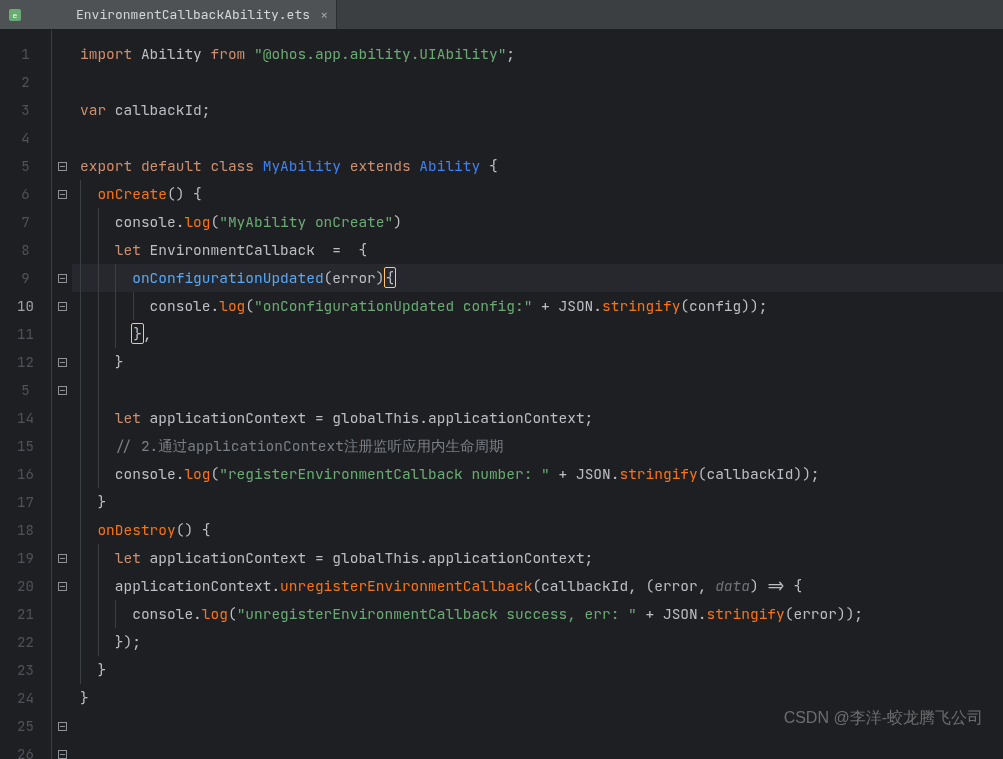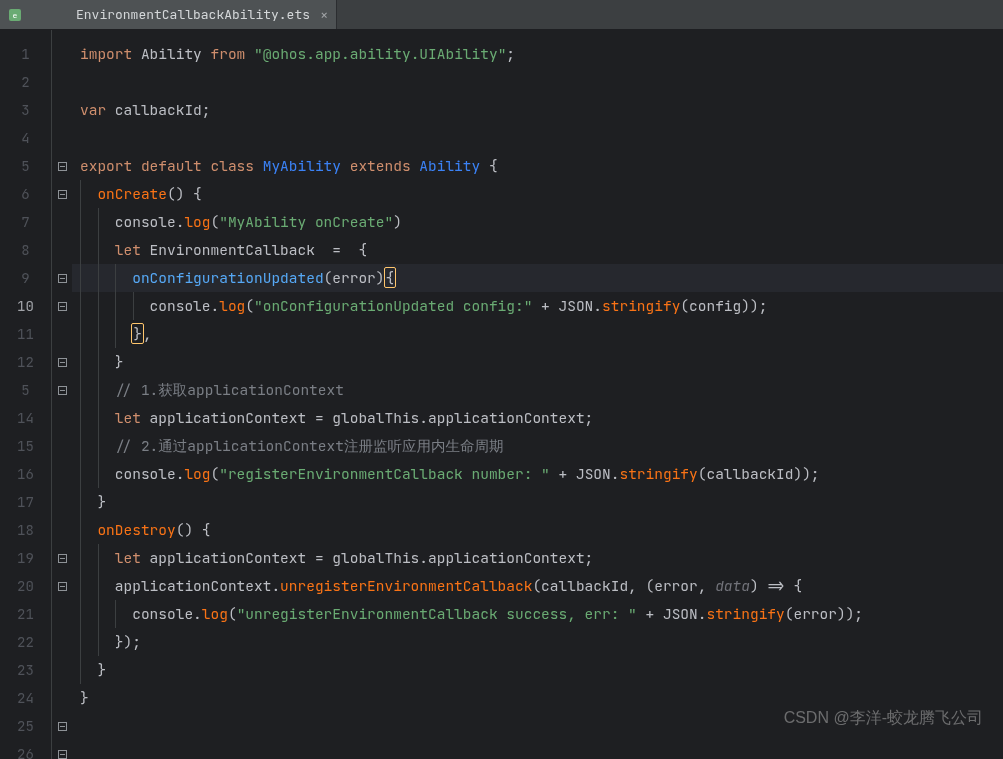--- a/index.html
+++ b/index.html
@@ -238,21 +238,21 @@
       <div class="code-line"><span class="kw">var</span><span> callbackId;</span></div>
       <div class="code-line"><span></span></div>
       <div class="code-line"><span class="kw">export default class </span><span class="cls">MyAbility </span><span class="kw">extends </span><span class="cls">Ability </span><span>{</span></div>
       <div class="code-line"><span>  </span><span class="fn">onCreate</span><span>() {</span><div class="indent-guide" style="left: 8px;"></div></div>
       <div class="code-line"><span>    console.</span><span class="fn">log</span><span>(</span><span class="str">"MyAbility onCreate"</span><span>)</span><div class="indent-guide" style="left: 8px;"></div><div class="indent-guide" style="left: 25.6px;"></div></div>
       <div class="code-line"><span>    </span><span class="kw">let</span><span> EnvironmentCallback  =  {</span><div class="indent-guide" style="left: 8px;"></div><div class="indent-guide" style="left: 25.6px;"></div></div>
       <div class="code-line highlighted"><span>      </span><span class="fn2">onConfigurationUpdated</span><span>(error)</span><span class="brace-match">{</span><div class="indent-guide" style="left: 8px;"></div><div class="indent-guide" style="left: 25.6px;"></div><div class="indent-guide" style="left: 43.2px;"></div></div>
       <div class="code-line"><span>        console.</span><span class="fn">log</span><span>(</span><span class="str">"onConfigurationUpdated config:"</span><span> + JSON.</span><span class="fn">stringify</span><span>(config));</span><div class="indent-guide" style="left: 8px;"></div><div class="indent-guide" style="left: 25.6px;"></div><div class="indent-guide" style="left: 43.2px;"></div><div class="indent-guide" style="left: 60.8px;"></div></div>
       <div class="code-line"><span>      </span><span class="brace-match">}</span><span>,</span><div class="indent-guide" style="left: 8px;"></div><div class="indent-guide" style="left: 25.6px;"></div><div class="indent-guide" style="left: 43.2px;"></div></div>
       <div class="code-line"><span>    }</span><div class="indent-guide" style="left: 8px;"></div><div class="indent-guide" style="left: 25.6px;"></div></div>
-      <div class="code-line"><span>    </span><span class="cmt">// 1.获取applicationContext</span><div class="indent-guide" style="left: 8px;"></div><div class="indent-guide" style="left: 25.6px;"></div></div>
+      <div class="code-line"><span>    </span><div class="indent-guide" style="left: 8px;"></div><div class="indent-guide" style="left: 25.6px;"></div></div>
       <div class="code-line"><span>    </span><span class="kw">let</span><span> applicationContext = globalThis.applicationContext;</span><div class="indent-guide" style="left: 8px;"></div><div class="indent-guide" style="left: 25.6px;"></div></div>
       <div class="code-line"><span>    </span><span class="cmt">// 2.通过applicationContext注册监听应用内生命周期</span><div class="indent-guide" style="left: 8px;"></div><div class="indent-guide" style="left: 25.6px;"></div></div>
       <div class="code-line"><span>    console.</span><span class="fn">log</span><span>(</span><span class="str">"registerEnvironmentCallback number: "</span><span> + JSON.</span><span class="fn">stringify</span><span>(callbackId));</span><div class="indent-guide" style="left: 8px;"></div><div class="indent-guide" style="left: 25.6px;"></div></div>
       <div class="code-line"><span>  }</span><div class="indent-guide" style="left: 8px;"></div></div>
       <div class="code-line"><span>  </span><span class="fn">onDestroy</span><span>() {</span><div class="indent-guide" style="left: 8px;"></div></div>
       <div class="code-line"><span>    </span><span class="kw">let</span><span> applicationContext = globalThis.applicationContext;</span><div class="indent-guide" style="left: 8px;"></div><div class="indent-guide" style="left: 25.6px;"></div></div>
       <div class="code-line"><span>    applicationContext.</span><span class="fn">unregisterEnvironmentCallback</span><span>(callbackId, (error, </span><span class="param">data</span><span>) =&gt; {</span><div class="indent-guide" style="left: 8px;"></div><div class="indent-guide" style="left: 25.6px;"></div></div>
       <div class="code-line"><span>      console.</span><span class="fn">log</span><span>(</span><span class="str">"unregisterEnvironmentCallback success, err: "</span><span> + JSON.</span><span class="fn">stringify</span><span>(error));</span><div class="indent-guide" style="left: 8px;"></div><div class="indent-guide" style="left: 25.6px;"></div><div class="indent-guide" style="left: 43.2px;"></div></div>
       <div class="code-line"><span>    });</span><div class="indent-guide" style="left: 8px;"></div><div class="indent-guide" style="left: 25.6px;"></div></div>
       <div class="code-line"><span>  }</span><div class="indent-guide" style="left: 8px;"></div></div>

